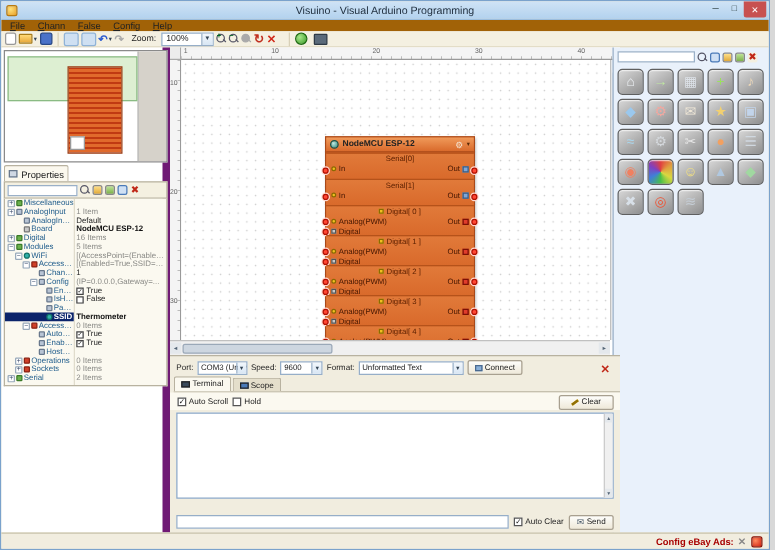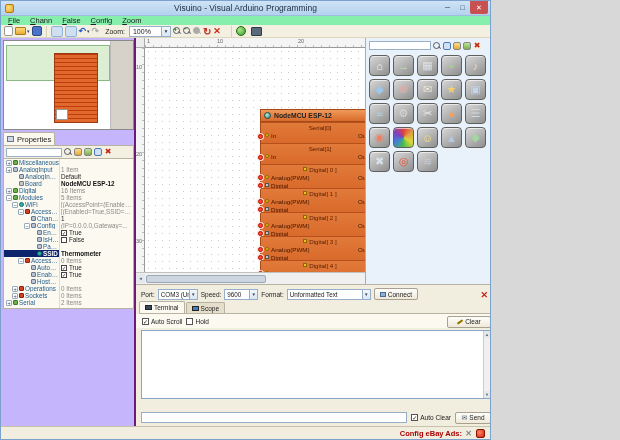--- a/index.html
+++ b/index.html
@@ -1,28 +1,28 @@
 <!DOCTYPE html>
 <html><head>
 <meta charset="utf-8">
 <style>
   html,body{margin:0;padding:0;background:#d8d8d8;font-family:"Liberation Sans",sans-serif;}
   *{box-sizing:border-box;}
-  #window{position:relative;width:491px;height:440px;background:#f1eddf;border:1px solid #7aa2cc;overflow:hidden;font-size:8px;color:#222;}
+  #window{position:relative;width:616px;height:440px;background:#f1eddf;border:1px solid #7aa2cc;overflow:hidden;font-size:8px;color:#222;}
 
   
   .titlebar{position:absolute;left:0;top:0;width:100%;height:15px;background:linear-gradient(#cfe3f6,#b3d2ee);border-bottom:1px solid #9cbede;}
   .appicon{position:absolute;left:4px;top:3px;width:9px;height:9px;border-radius:2px;background:radial-gradient(circle at 35% 35%,#ffe27a,#e8a02a);border:1px solid #b87a10;}
   .title{position:absolute;left:0;right:0;top:2px;text-align:center;font-size:8.5px;color:#1d2c3c;}
   .winbtns{position:absolute;right:2px;top:0;height:14px;display:flex;}
   .wbtn{width:15px;height:13px;display:flex;align-items:center;justify-content:center;font-size:7px;color:#233;}
   .wbtn.close{background:#c75050;color:#fff;border-radius:0 0 2px 2px;width:18px;}
 
   
-  .menubar{position:absolute;left:0;top:15px;width:100%;height:9px;background:#86efac;display:flex;align-items:flex-end;gap:2px;padding-left:3px;}
+  .menubar{position:absolute;left:0;top:15px;width:100%;height:9px;background:#a16207;display:flex;align-items:flex-end;gap:2px;padding-left:3px;}
   .mi{font-size:7.5px;padding:0 4px;color:#222;}
   .mi::first-letter{text-decoration:underline;}
   .toolbar{position:absolute;left:0;top:24px;width:100%;height:13px;background:#f4f0e1;border-bottom:1px solid #ddd6bf;display:flex;align-items:center;gap:2px;padding-left:3px;}
   .tbtn{width:12px;height:11px;display:flex;align-items:center;justify-content:center;font-size:8px;border-radius:2px;}
   .tbtn.page{background:#fff;border:1px solid #999;width:9px;height:10px;}
   .tbtn.folder{background:linear-gradient(#ffd978,#e8a93a);border:1px solid #a87c18;width:11px;height:8px;border-radius:1px;}
   .tbtn.floppy{background:#4a72c8;border:1px solid #2a4a88;width:10px;height:10px;}
   .tbtn.toggle{background:#cfe0f2;border:1px solid #8fb3d8;}
   .caret{font-size:5px;color:#345;margin-left:-1px;}
   .undo{color:#2a5ad0;font-weight:bold;font-size:9px;}
@@ -35,21 +35,21 @@
   .mag::after{content:"";position:absolute;left:5px;top:5px;width:3px;height:1.4px;background:#556;transform:rotate(45deg);}
   .mag .pm{position:absolute;left:0.5px;top:-1px;font-size:6px;font-weight:bold;color:#062;}
   .mag.dim::before,.mag.dim::after{border-color:#aaa;background-color:#aaa;}
   .sync{color:#c03020;font-size:10px;font-weight:bold;}
   .delx{color:#d02818;font-size:9px;font-weight:bold;}
   .buildicon{width:10px;height:10px;border-radius:50%;background:radial-gradient(circle at 35% 35%,#a8e88a,#3a9a28);border:1px solid #1e6a12;}
   .chipicon{width:11px;height:9px;background:#5a6a7a;border:1px solid #2e3a46;border-radius:1px;margin-left:3px;}
   .tsep{width:1px;height:11px;background:#d8d0b8;margin:0 2px;}
 
   
-  .leftpanel{position:absolute;left:0;top:37px;width:135px;bottom:13px;background:#c4b5fd;border-right:2px solid #701a75;}
+  .leftpanel{position:absolute;left:0;top:37px;width:135px;bottom:13px;background:#ffffff;border-right:6px solid #701a75;}
   .preview{position:absolute;left:2px;top:2px;width:131px;height:90px;background:#fff;border:1px solid #8a8a8a;overflow:hidden;}
   .pv-off{position:absolute;right:0;top:0;bottom:0;width:23px;background:#d6d2ca;border-left:1px solid #bbb;}
   .pv-green{position:absolute;left:2px;top:4px;width:104px;height:36px;background:#ddefd2;border:1px solid #8abb84;}
   .pv-block{position:absolute;left:50px;top:12px;width:44px;height:70px;background:repeating-linear-gradient(180deg,#c03a12 0 1.5px,#e06a2c 1.5px 4px);border:1px solid #9a3a10;}
   .pv-white{position:absolute;left:52px;top:68px;width:12px;height:11px;background:#fff;border:1px solid #999;}
   .proptab{position:absolute;left:2px;top:94px;width:52px;height:13px;background:#fbf8ee;border:1px solid #b8b2a0;border-bottom:none;border-radius:2px 2px 0 0;display:flex;align-items:center;gap:3px;padding-left:3px;font-size:7.5px;}
   .proptab .ticon{width:7px;height:6px;background:#cfd8e4;border:1px solid #68788c;}
   .propbar{position:absolute;left:2px;top:107px;width:131px;height:14px;background:#f4f0e1;border:1px solid #b8b2a0;display:flex;align-items:center;gap:2px;padding:0 2px;}
   .psearch{width:56px;height:9px;background:#fff;border:1px solid #9ab0c8;}
   .micon{width:8px;height:8px;border-radius:2px;border:1px solid #888;}
@@ -170,21 +170,21 @@
       <span class="wbtn">□</span>
       <span class="wbtn close">✕</span>
     </span>
   </div>
 
   <div class="menubar">
     <span class="mi">File</span>
     <span class="mi">Chann</span>
     <span class="mi">False</span>
     <span class="mi">Config</span>
-    <span class="mi">Zoom</span>
+    <span class="mi">Help</span>
   </div>
 
   <div class="toolbar">
     <span class="tbtn page"></span>
     <span class="tbtn folder"></span>
       <span class="caret">▾</span>
     <span class="tbtn floppy"></span>
     <span class="tsep"></span>
     <span class="tbtn toggle"></span>
     <span class="tbtn toggle"></span>

